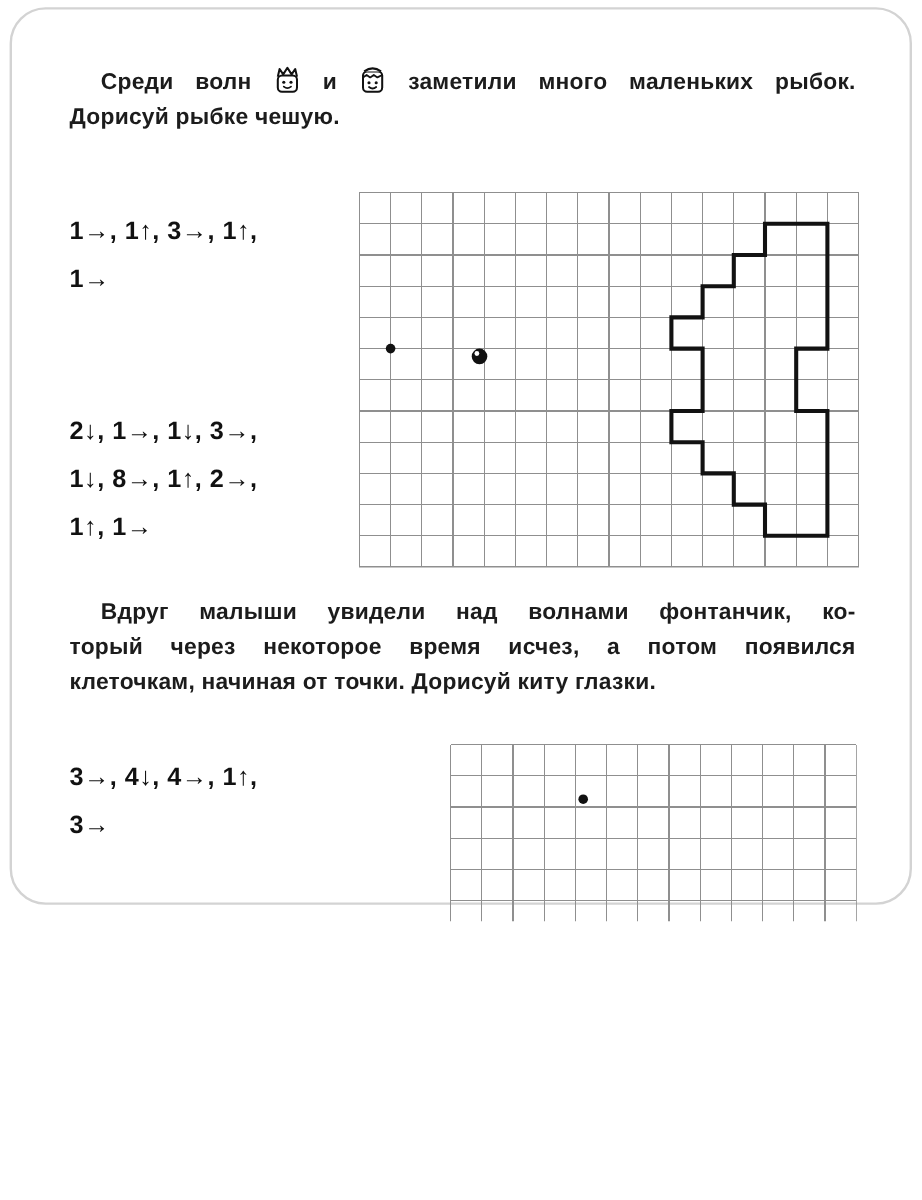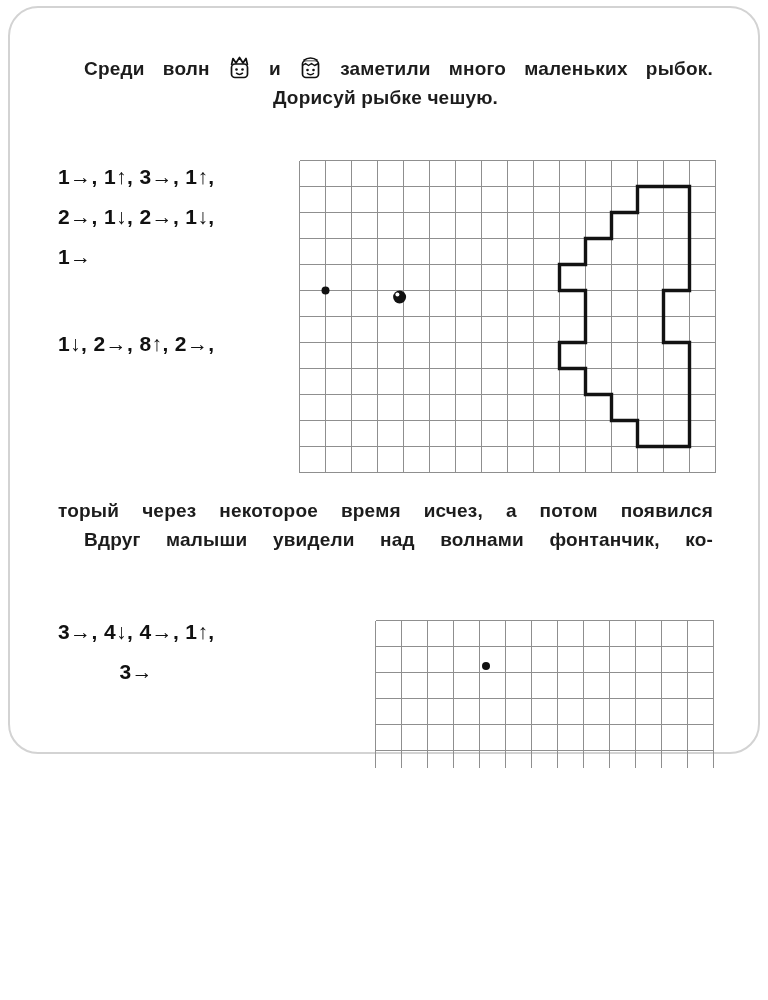--- a/index.html
+++ b/index.html
@@ -4,24 +4,24 @@
 <style>
   html,body{margin:0;padding:0;background:#ffffff;}
   .page{position:relative;width:768px;height:768px;background:#ffffff;overflow:hidden;
         font-family:"Liberation Sans","DejaVu Sans",sans-serif;color:#1a1a1a;}
   .frame{position:absolute;left:8px;right:8px;top:6px;bottom:14px;
          border:2px solid #d3d3d3;border-radius:30px;pointer-events:none;}
   .para{position:absolute;left:58px;width:655px;font-size:19px;font-weight:700;
         letter-spacing:.2px;color:#1c1c1c;}
   .para .ln{line-height:29px;white-space:normal;}
   .jline{text-align:justify;text-align-last:justify;}
-  .lline{text-align:center;}
+  .lline{text-align:left;}
   .indent{text-indent:26px;}
   .chr-icon{display:inline-block;vertical-align:-6px;line-height:0;text-indent:0;}
-  .dict{position:absolute;left:58px;color:#111;}
+  .dict{position:absolute;left:58px;color:#111;margin-top:16px;}
   .dline{height:40px;line-height:28px;font-size:21px;font-weight:700;letter-spacing:.4px;white-space:nowrap;}
   .gridwrap{position:absolute;line-height:0;}
   .pagenum{position:absolute;left:90px;top:906px;font-size:18px;font-weight:700;color:#1a1a1a;}
 </style>
 </head>
 <body>
 
 <div class="page">
 
   <div class="frame"></div>
@@ -49,43 +49,45 @@
           <path d="M8.5 18.5 Q11.5 21 14.5 18.5" fill="none" stroke="#111" stroke-width="1.5" stroke-linecap="round"></path>
         </svg>
       </span>
       <span>заметили много маленьких рыбок.</span>
     </div>
     <div class="ln lline">Дорисуй рыбке чешую.</div>
   </div>
 
   <div class="dict" style="top:163px;">
     <div class="dline">1→, 1↑, 3→, 1↑,</div>
-    <div class="dline">2→, 1↓, 2→, 1↓,</div>
     <div class="dline">1→</div>
   </div>
   <div class="dict" style="top:330px;">
-    <div class="dline">1↓, 2→, 8↑, 2→,</div>
+    <div class="dline">2↓, 1→, 1↓, 3→,</div>
+    <div class="dline">1↓, 8→, 1↑, 2→,</div>
+    <div class="dline">1↑, 1→</div>
   </div>
 
   <div class="gridwrap" style="left:299px;top:160px;">
     <svg id="grid1" width="417" height="313">
         <path d="M0.5 0.5 V312.5 M26.5 0.5 V312.5 M52.5 0.5 V312.5 M78.5 0.5 V312.5 M104.5 0.5 V312.5 M130.5 0.5 V312.5 M156.5 0.5 V312.5 M182.5 0.5 V312.5 M208.5 0.5 V312.5 M234.5 0.5 V312.5 M260.5 0.5 V312.5 M286.5 0.5 V312.5 M312.5 0.5 V312.5 M338.5 0.5 V312.5 M364.5 0.5 V312.5 M390.5 0.5 V312.5 M416.5 0.5 V312.5 M0.5 0.5 H416.5 M0.5 26.5 H416.5 M0.5 52.5 H416.5 M0.5 78.5 H416.5 M0.5 104.5 H416.5 M0.5 130.5 H416.5 M0.5 156.5 H416.5 M0.5 182.5 H416.5 M0.5 208.5 H416.5 M0.5 234.5 H416.5 M0.5 260.5 H416.5 M0.5 286.5 H416.5 M0.5 312.5 H416.5 " stroke="#8f8f8f" stroke-width="1" fill="none" shape-rendering="crispEdges"></path>
         <polygon points="260.5,104.5 286.5,104.5 286.5,78.5 312.5,78.5 312.5,52.5 338.5,52.5 338.5,26.5 390.5,26.5 390.5,130.5 364.5,130.5 364.5,182.5 390.5,182.5 390.5,286.5 338.5,286.5 338.5,260.5 312.5,260.5 312.5,234.5 286.5,234.5 286.5,208.5 260.5,208.5 260.5,182.5 286.5,182.5 286.5,130.5 260.5,130.5" fill="none" stroke="#121212" stroke-width="3.4" stroke-linejoin="miter"></polygon>
         <circle cx="26.5" cy="130.5" r="4" fill="#111"></circle>
         <circle cx="100.60000000000001" cy="137" r="6.5" fill="#111"></circle>
         <circle cx="98.4" cy="134.6" r="2" fill="#fff"></circle>
       </svg>
   </div>
 
   <div class="para" style="top:496px;">
+    <div class="ln jline indent">Вдруг малыши увидели над волнами фонтанчик, ко-</div>
     <div class="ln jline">торый через некоторое время исчез, а потом появился</div>
-    <div class="ln jline indent">Вдруг малыши увидели над волнами фонтанчик, ко-</div>
+    <div class="ln lline">клеточкам, начиная от точки. Дорисуй киту глазки.</div>
   </div>
 
-  <div class="dict" style="top:618px;text-align:center;">
+  <div class="dict" style="top:618px;">
     <div class="dline">3→, 4↓, 4→, 1↑,</div>
     <div class="dline">3→</div>
   </div>
 
   <div class="gridwrap" style="left:375px;top:620px;">
     <svg id="grid2" width="339" height="287">
         <path d="M0.5 0.5 V286.5 M26.5 0.5 V286.5 M52.5 0.5 V286.5 M78.5 0.5 V286.5 M104.5 0.5 V286.5 M130.5 0.5 V286.5 M156.5 0.5 V286.5 M182.5 0.5 V286.5 M208.5 0.5 V286.5 M234.5 0.5 V286.5 M260.5 0.5 V286.5 M286.5 0.5 V286.5 M312.5 0.5 V286.5 M338.5 0.5 V286.5 M0.5 0.5 H338.5 M0.5 26.5 H338.5 M0.5 52.5 H338.5 M0.5 78.5 H338.5 M0.5 104.5 H338.5 M0.5 130.5 H338.5 M0.5 156.5 H338.5 M0.5 182.5 H338.5 M0.5 208.5 H338.5 M0.5 234.5 H338.5 M0.5 260.5 H338.5 M0.5 286.5 H338.5 " stroke="#8f8f8f" stroke-width="1" fill="none" shape-rendering="crispEdges"></path>
         <circle cx="111" cy="46" r="4" fill="#111"></circle>
       </svg>
   </div>

